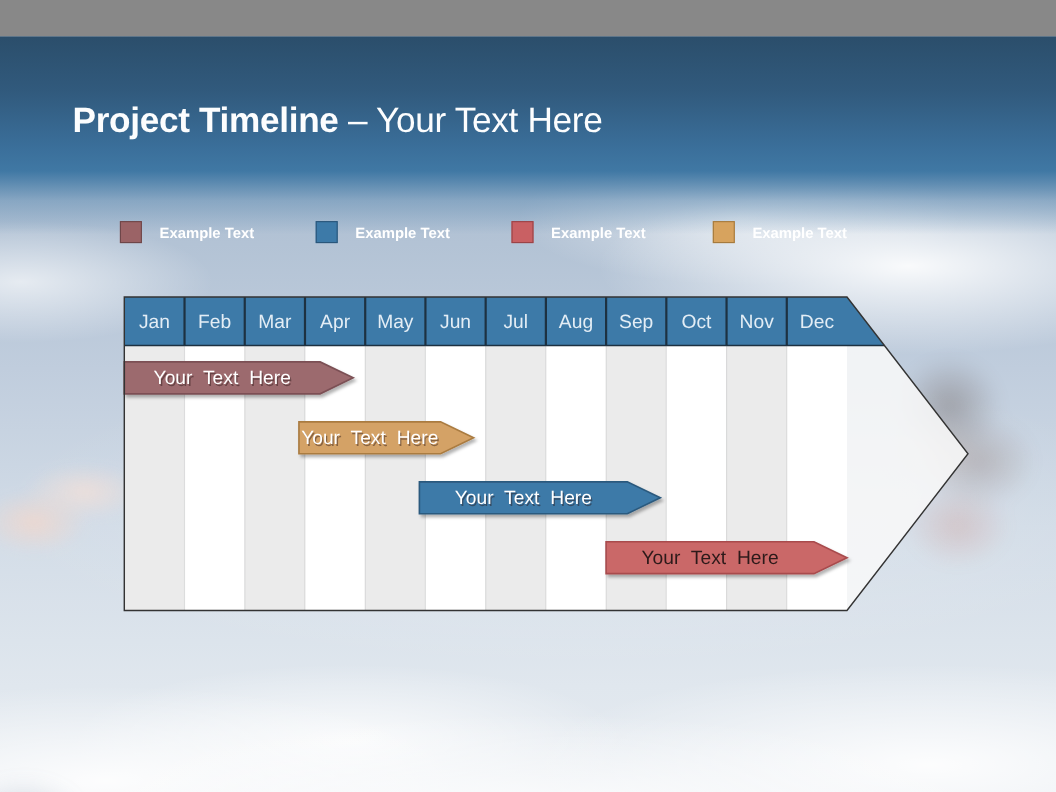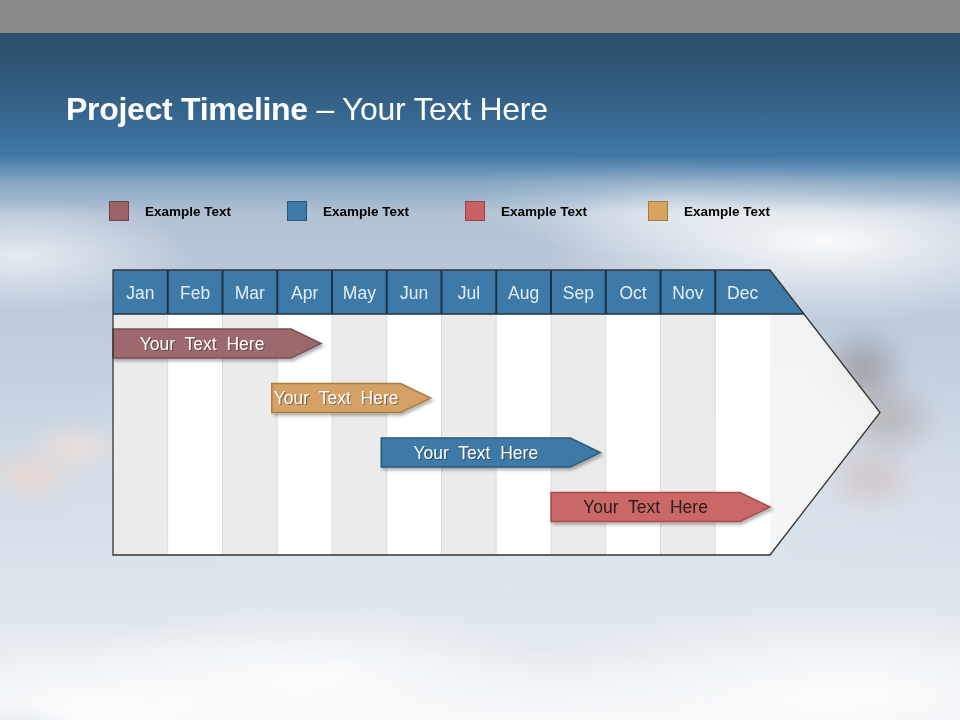--- a/index.html
+++ b/index.html
@@ -48,21 +48,21 @@
       rgba(104,146,182,0.55) 83%, rgba(160,185,210,0) 100%);
   }
   .title {
     position:absolute; left:66px; top:58px; margin:0;
     font-size:32px; font-weight:normal; color:#fcfdfe; letter-spacing:-0.3px;
     white-space:nowrap;
   }
   .title .bold { font-weight:bold; }
   .legend-item { position:absolute; top:168px; display:flex; align-items:center; }
   .chip { width:20px; height:20px; border-style:solid; border-width:1.5px; box-sizing:border-box; }
-  .legend-label { margin-left:16px; font-size:13.5px; font-weight:bold; color:#000000; }
+  .legend-label { margin-left:16px; font-size:13.5px; font-weight:bold; color:#ffffff; }
   #chart-svg { position:absolute; left:0; top:0; }
   #chart-svg text { font-family:"Liberation Sans", sans-serif; }
 </style>
 </head>
 <body>
 
 <div class="slide">
   <div class="sky"></div>
   <div class="feet-hint"></div>
   <div class="figure-hint"></div>

